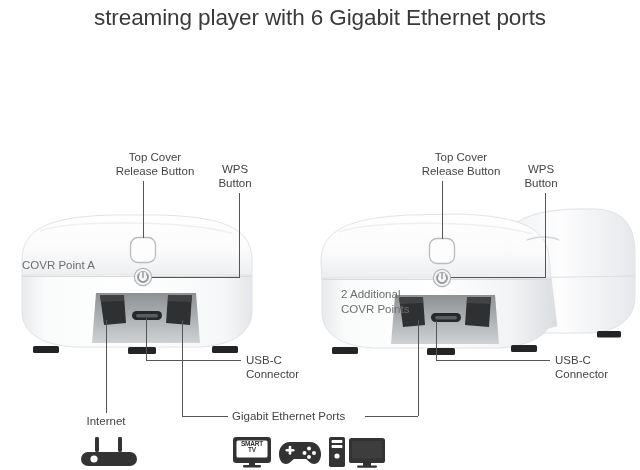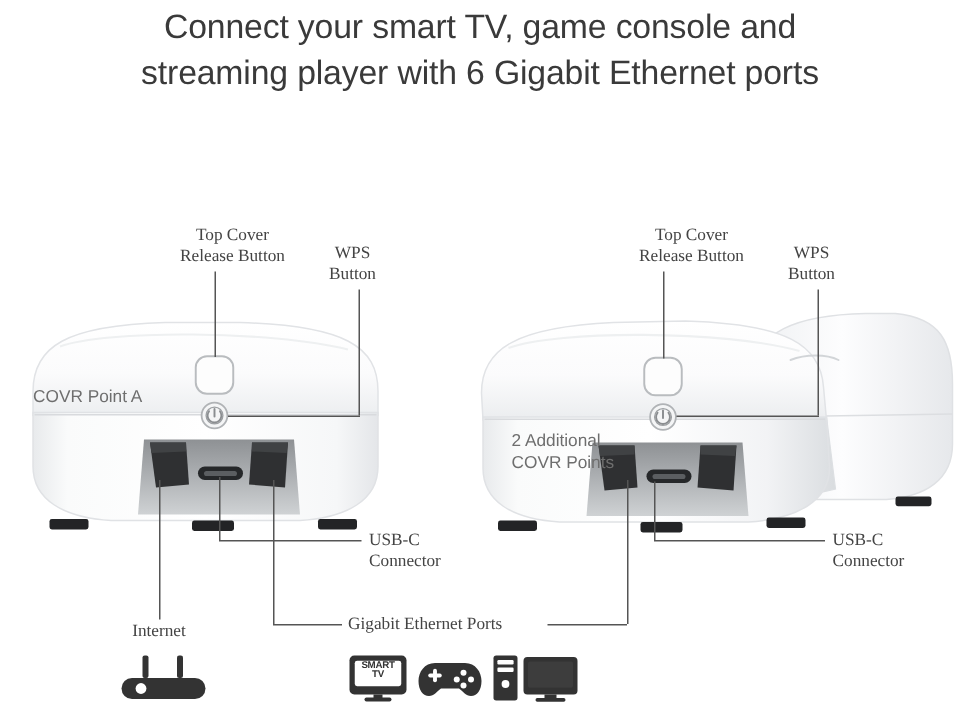--- a/index.html
+++ b/index.html
@@ -38,21 +38,20 @@
   }
   .headline .l2 { display: block; }
 
   
   .callout {
     position: absolute;
     font-size: 11.5px;
     line-height: 14px;
     color: #444444;
     white-space: nowrap;
-    font-family: Liberation Serif, serif;
   }
   .callout.center { text-align: center; }
 
   
   .lead {
     position: absolute;
     background: #555555;
   }
   .lead.v { width: 1px; }
   .lead.h { height: 1px; }
@@ -83,21 +82,20 @@
     line-height: 6px;
     letter-spacing: -0.2px;
   }
 </style>
 </head>
 <body>
 
 <div id="stage">
 
   <div class="headline">
-    <span class="l1">Connect your smart TV, game console and</span>
     <span class="l2">streaming player with 6 Gigabit Ethernet ports</span>
   </div>
 
   <svg class="device" style="left:0px; top:205px;" width="300" height="155" viewBox="0 0 300 155">
     <defs>
       <linearGradient id="lshellTop" x1="0" y1="0" x2="0" y2="1">
         <stop offset="0%" stop-color="#ffffff"></stop>
         <stop offset="55%" stop-color="#fbfbfc"></stop>
         <stop offset="100%" stop-color="#eceef0"></stop>
       </linearGradient>

